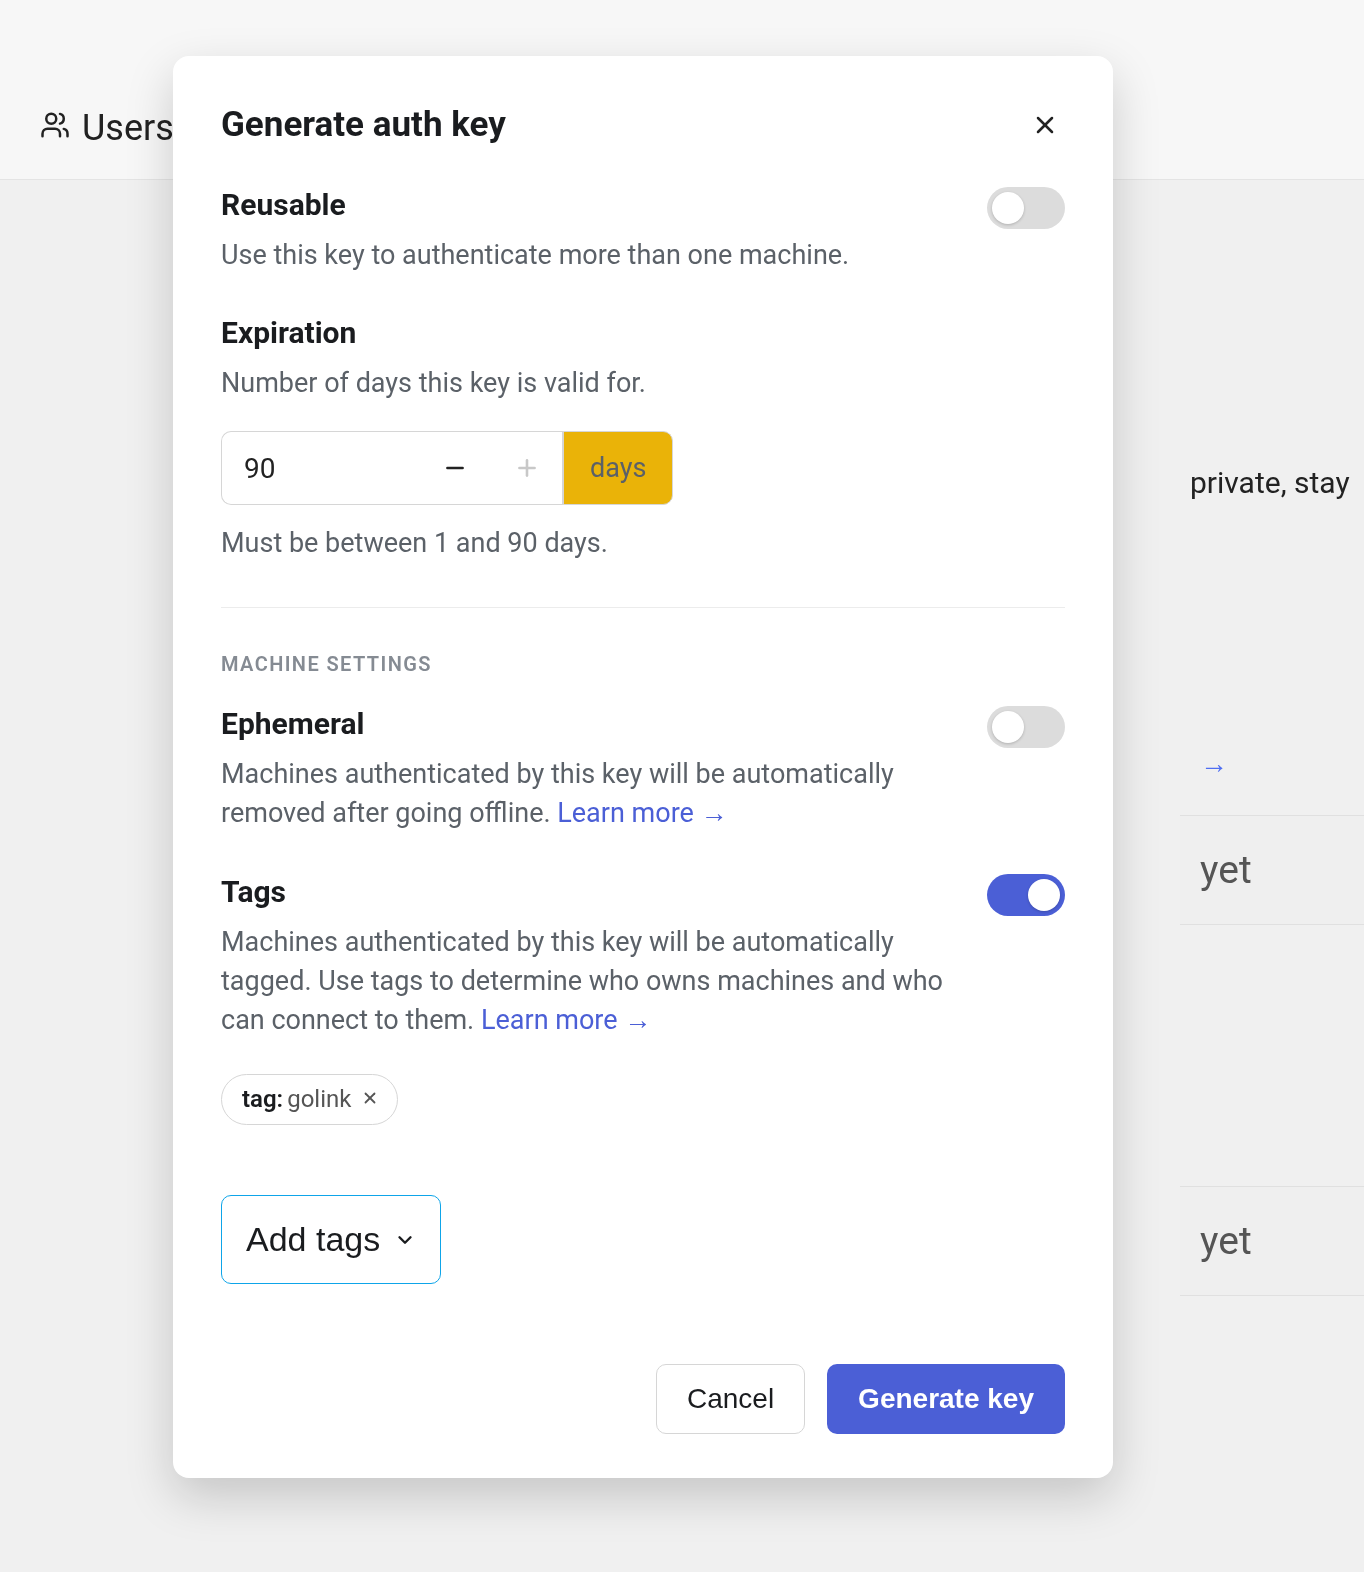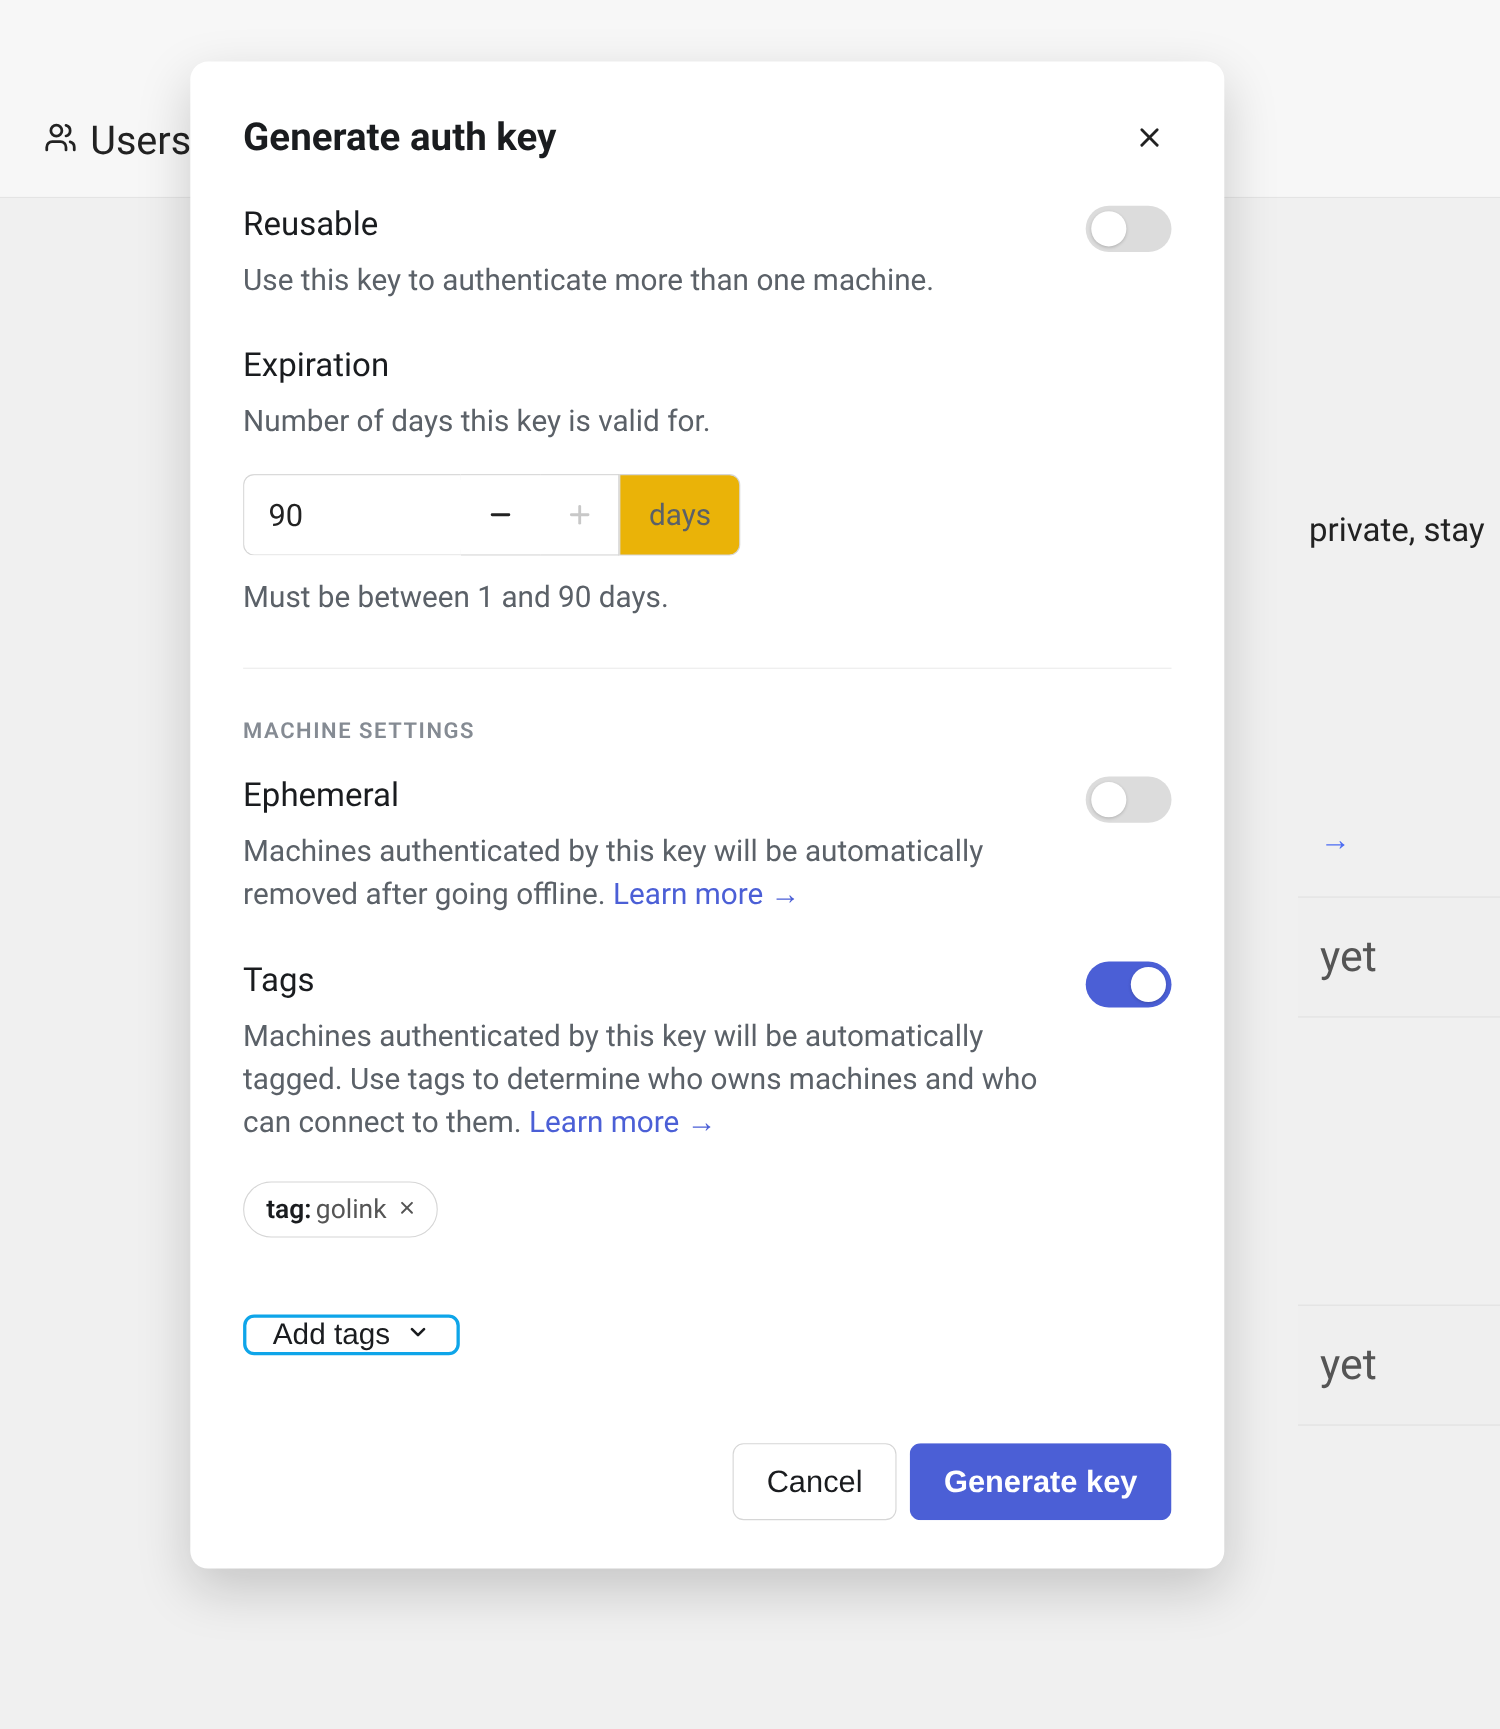--- a/index.html
+++ b/index.html
@@ -89,21 +89,21 @@
   .close-btn svg { display:block; }
 
   .setting-row {
     display: flex;
     justify-content: space-between;
     align-items: flex-start;
     gap: 28px;
   }
   .setting-title {
     font-size: 30px;
-    font-weight: 400;
+    font-weight: 700;
     color: #1a1c1f;
     margin-bottom: 14px;
   }
   .setting-desc {
     font-size: 27px;
     line-height: 1.45;
     color: #5b6168;
   }
   .setting-desc a, .learn-more {
     color: #4b5fd6;
@@ -208,34 +208,34 @@
   .tag-pill .tag-name { color:#555; }
   .tag-pill .tag-remove {
     background: transparent; border: none; cursor: pointer;
     padding: 4px 6px; display:flex; align-items:center; color:#555;
   }
 
   .add-tags-btn {
     display: inline-flex;
     align-items: center;
     gap: 14px;
-    border: 3px solid #0ea5e9;
+    border: 1px solid #0ea5e9;
     background: #fff;
     border-radius: 10px;
-    padding: 0 24px;
-    font-size: 27px;
+    padding: 24px 24px;
+    font-size: 34px;
     color: #1a1c1f;
     margin-top: 70px;
     cursor: pointer;
   }
 
   .modal-footer {
     display: flex;
     justify-content: flex-end;
-    gap: 12px;
+    gap: 22px;
     margin-top: 80px;
   }
   .btn {
     font-size: 28px;
     padding: 18px 30px;
     border-radius: 10px;
     cursor: pointer;
     border: 1px solid transparent;
   }
   .btn-secondary {

